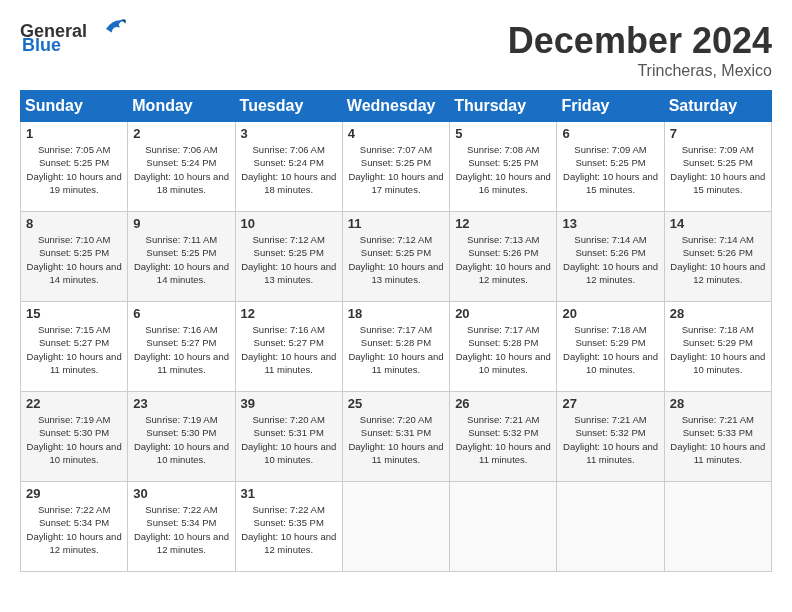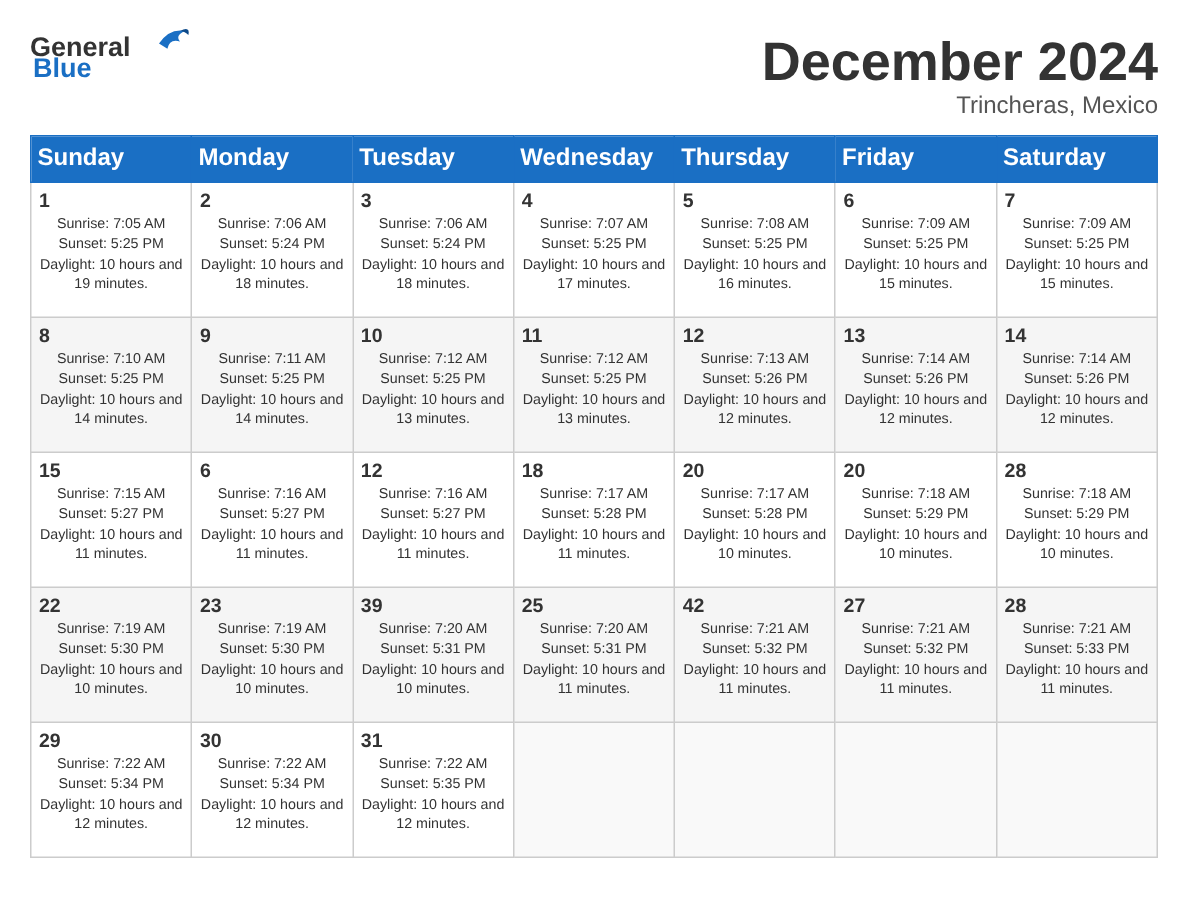--- a/index.html
+++ b/index.html
@@ -264,21 +264,21 @@
           Sunrise: 7:20 AM<br>Sunset: 5:31 PM<br>Daylight: 10 hours and 10 minutes.
         </div>
       </td>
       <td>
         <span class="day-number">25</span>
         <div class="day-info">
           Sunrise: 7:20 AM<br>Sunset: 5:31 PM<br>Daylight: 10 hours and 11 minutes.
         </div>
       </td>
       <td>
-        <span class="day-number">42</span>
+        <span class="day-number">26</span>
         <div class="day-info">
           Sunrise: 7:21 AM<br>Sunset: 5:32 PM<br>Daylight: 10 hours and 11 minutes.
         </div>
       </td>
       <td>
         <span class="day-number">27</span>
         <div class="day-info">
           Sunrise: 7:21 AM<br>Sunset: 5:32 PM<br>Daylight: 10 hours and 11 minutes.
         </div>
       </td>

